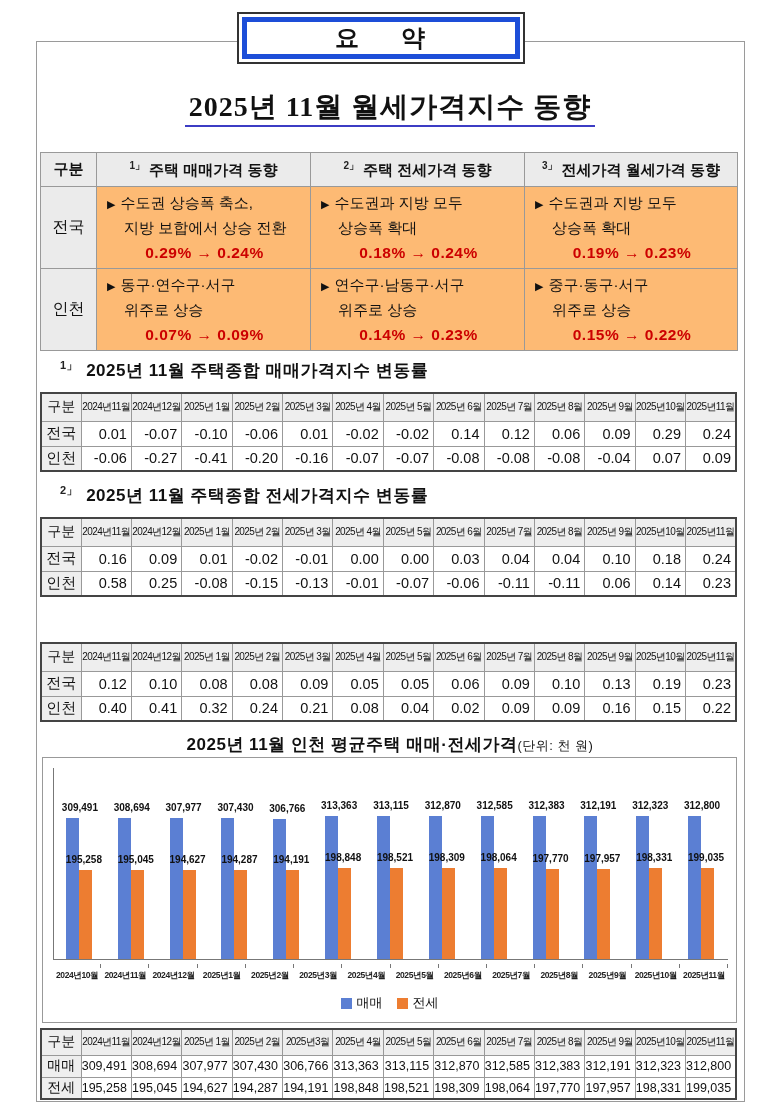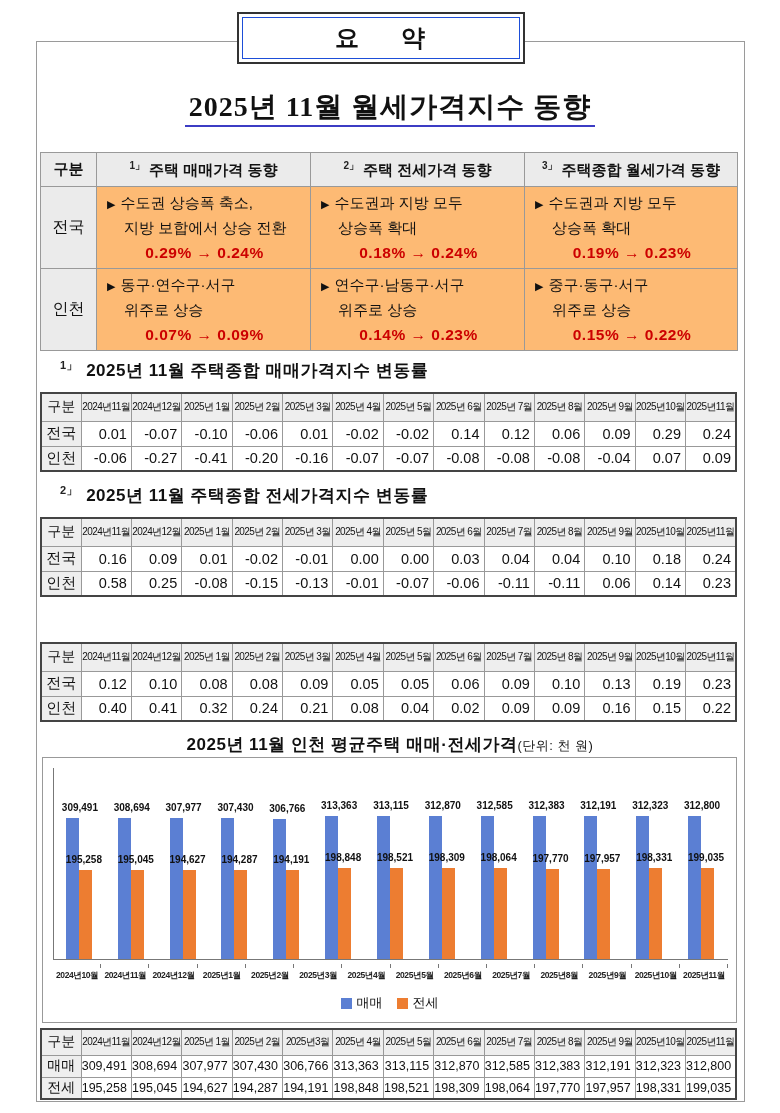--- a/index.html
+++ b/index.html
@@ -7,21 +7,21 @@
     font-family:"Liberation Sans","DejaVu Sans",sans-serif; color:#111; }
   .page { position:relative; width:780px; height:1113px; overflow:hidden; background:#fff; }
 
   
   .frame { position:absolute; left:36px; top:41px; width:709px; height:1061px;
     border:1px solid #9a9a9a; }
 
   
   .yoyak { position:absolute; left:237px; top:12px; width:288px; height:52px;
     border:2px solid #333; padding:3px; background:#fff; z-index:5; }
-  .yoyak-inner { width:100%; height:100%; border:1px solid #1d4ed8; display:flex;
+  .yoyak-inner { width:100%; height:100%; border:5px solid #1d4ed8; display:flex;
     align-items:center; justify-content:center; }
   .yoyak-inner span { font-family:"Liberation Serif","DejaVu Serif",serif;
     font-weight:bold; font-size:24px; white-space:pre; letter-spacing:2px; }
 
   
   .main-title { position:absolute; left:0; top:88px; width:780px; text-align:center; }
   .main-title span { font-family:"Liberation Serif","DejaVu Serif",serif;
     font-weight:bold; font-size:28px; letter-spacing:1px;
     border-bottom:2px solid #3c3cc4; padding:0 4px 3px 4px; }
 
@@ -109,21 +109,21 @@
         <col style="width:56px">
         <col style="width:214px">
         <col style="width:214px">
         <col style="width:213px">
       </colgroup>
     <thead>
       <tr>
         <th>구분</th>
         <th><span class="sup">1」</span><span>주택 매매가격 동향</span></th>
         <th><span class="sup">2」</span><span>주택 전세가격 동향</span></th>
-        <th><span class="sup">3」</span><span>주택종합 월세가격 동향</span></th>
+        <th><span class="sup">3」</span><span>전세가격 월세가격 동향</span></th>
       </tr>
     </thead>
     <tbody>
         <tr>
           <td class="rowlab">전국</td>
           <td class="cell">
             <div class="ln ln1"><span class="tri">▶</span><span>수도권 상승폭 축소,</span></div>
             <div class="ln ln2">지방 보합에서 상승 전환</div>
             <div class="val">0.29% → 0.24%</div>
           </td>

